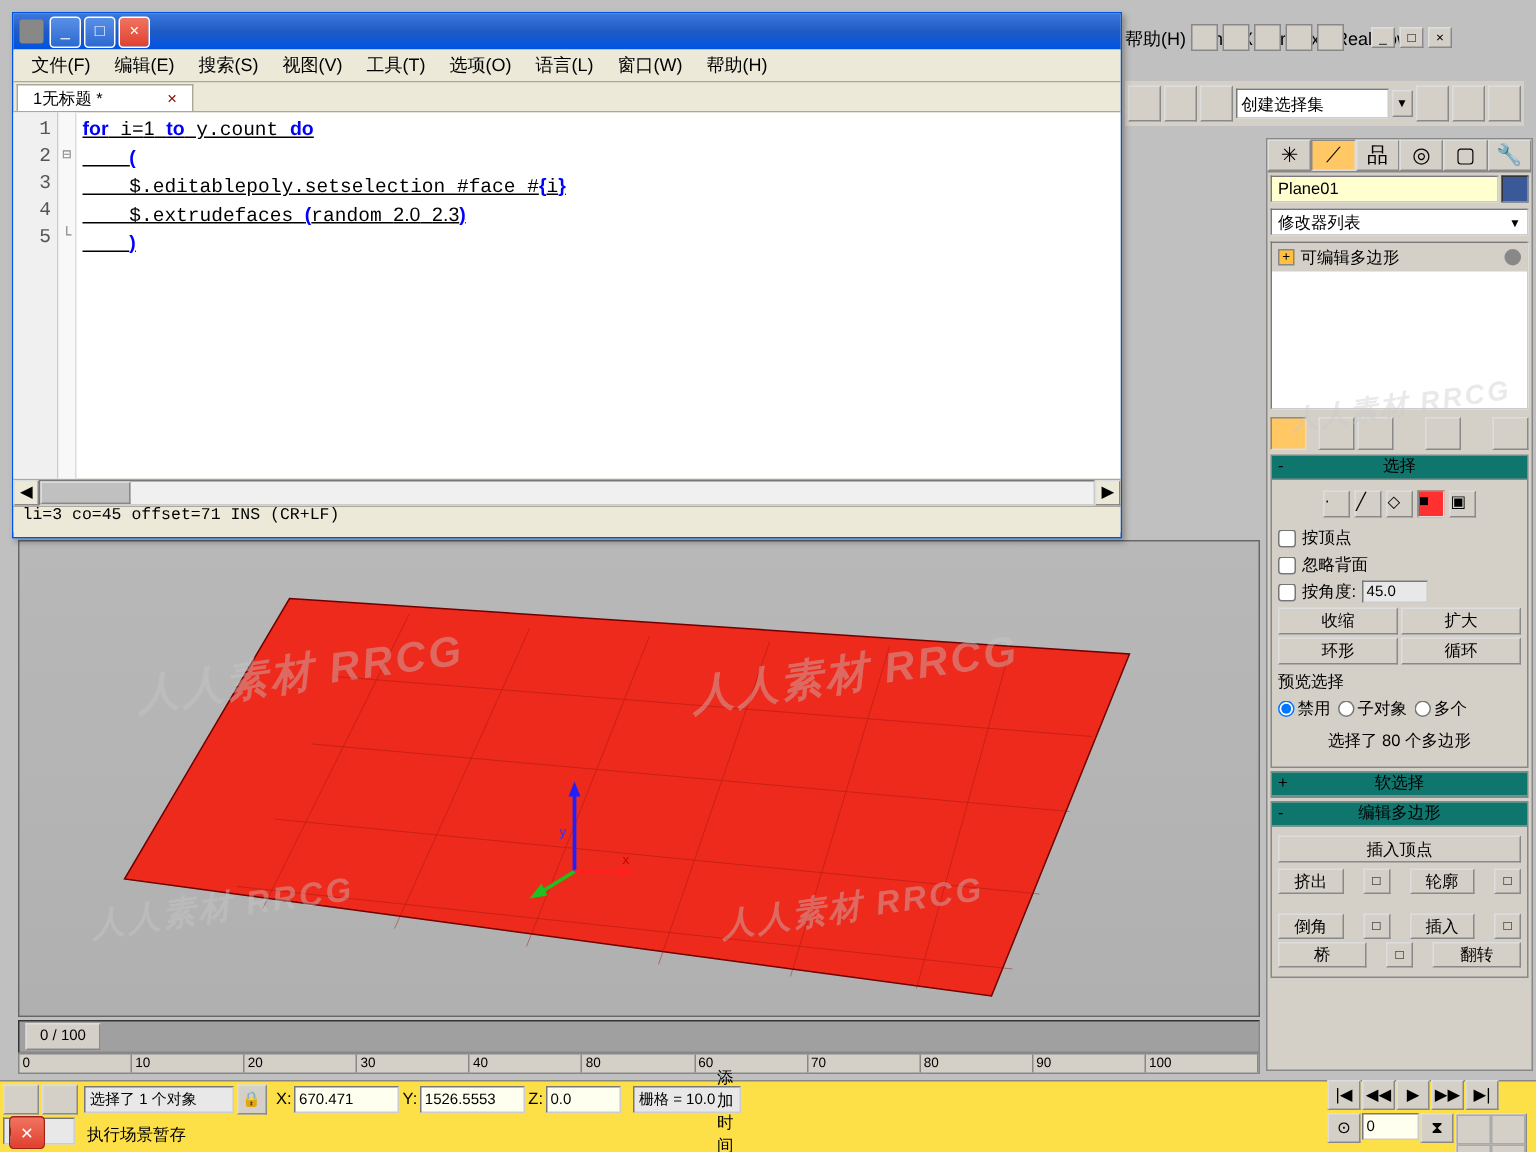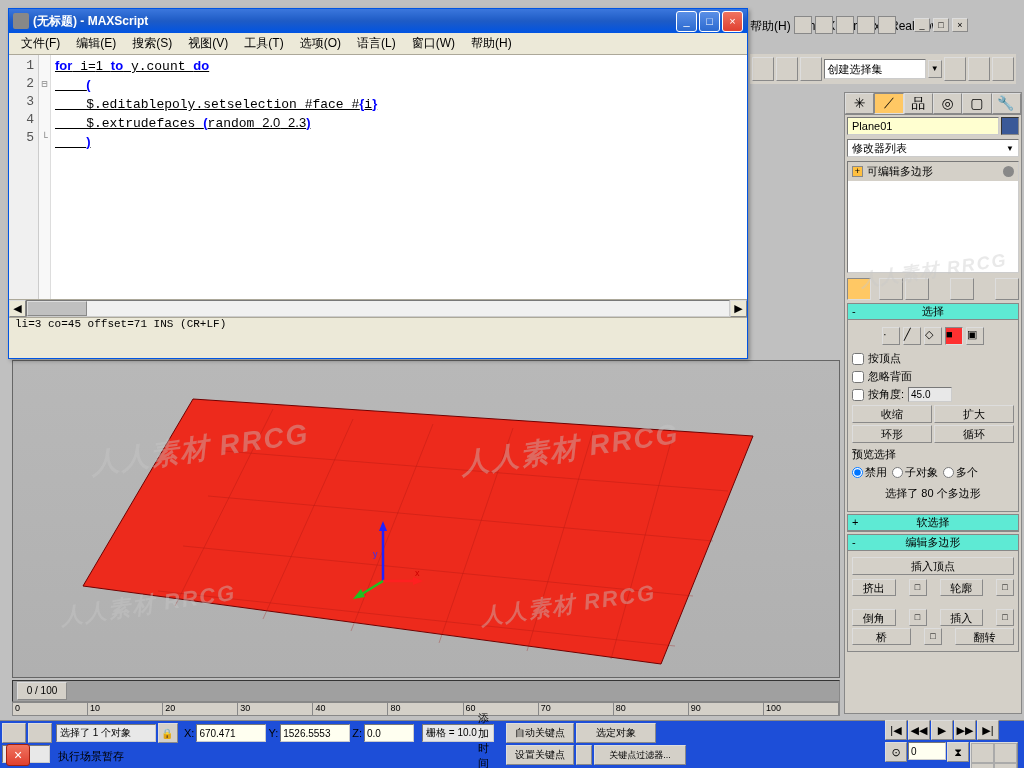--- a/index.html
+++ b/index.html
@@ -63,21 +63,21 @@
 .mod-list { margin: 2px; height: 18px; border: 1px inset #ccc; background: white; font-size: 11px; padding: 1px 4px; display: flex; align-items: center; }
 .mod-stack { margin: 2px; height: 112px; border: 1px inset #ccc; background: white; font-size: 11px; }
 .mod-item { padding: 2px 4px; background: #d4d0c8; display: flex; align-items: center; gap: 4px; }
 .mod-plus { width: 11px; height: 11px; border: 1px solid #888; background: #ffc040; font-size: 9px; text-align: center; line-height: 9px; }
 .mod-bulb { width: 11px; height: 11px; background: #888; border-radius: 50%; }
 .mini-toolbar { margin: 2px; height: 24px; display: flex; gap: 2px; align-items: center; }
 .mini-btn { width: 24px; height: 22px; border: 1px outset #ddd; background: #d4d0c8; }
 .mini-btn.on { border-style: inset; background: #ffc864; }
 
 .rollout { margin: 0 2px 2px; border: 1px solid #888; background: #d4d0c8; }
-.rollout-header { height: 16px; background: #5eead4; border-bottom: 1px solid #888; text-align: center; font-size: 11px; line-height: 15px; position: relative; }
+.rollout-header { height: 16px; background: #0f766e; border-bottom: 1px solid #888; text-align: center; font-size: 11px; line-height: 15px; position: relative; }
 .rollout-header::before { content: "-"; position: absolute; left: 4px; }
 .rollout-header.plus::before { content: "+"; }
 .rollout-body { padding: 4px; font-size: 11px; }
 .sel-icons { display: flex; gap: 3px; justify-content: center; margin: 3px 0 6px; }
 .sel-icon { width: 18px; height: 18px; border: 1px outset #ddd; background: #d4d0c8; position: relative; }
 .sel-icon.red { background: #ff3030; border-style: inset; }
 .chk-row { display: flex; align-items: center; gap: 4px; margin: 3px 0; }
 .chk-row input[type=checkbox] { width: 12px; height: 12px; }
 .spin-input { width: 44px; height: 15px; border: 1px inset #ccc; font-size: 10px; padding: 0 2px; background: #e8e8e8; }
 .btn-grid { display: grid; grid-template-columns: 1fr 1fr; gap: 2px; margin: 3px 0; }
@@ -92,21 +92,21 @@
 .edit-grid .pbtn { height: 17px; }
 .edit-grid .opt { height: 17px; border: 1px outset #ddd; background: #d4d0c8; font-size: 9px; text-align: center; line-height: 15px; }
 .edit-grid.two { grid-template-columns: 1fr 18px 1fr; }
 
 
 .timeline { position: absolute; left: 12px; top: 680px; width: 828px; height: 22px; background: #a0a0a0; border: 1px inset #888; display: flex; align-items: center; }
 .time-slider { width: 50px; height: 18px; background: #d4d0c8; border: 1px outset #ddd; margin-left: 4px; text-align: center; font-size: 10px; line-height: 16px; }
 .time-ruler { position: absolute; left: 12px; top: 702px; width: 828px; height: 14px; background: #d4d0c8; border: 1px solid #888; font-size: 9px; display: flex; }
 .time-tick { flex: 1; border-right: 1px solid #888; text-align: left; padding-left: 2px; }
 
-.bottom-bar { position: absolute; left: 0; right: 0; bottom: 0; height: 48px; background: #1d4ed8; border-top: 1px solid #888; display: flex; align-items: flex-start; padding: 2px; gap: 2px; font-size: 11px; }
+.bottom-bar { position: absolute; left: 0; right: 0; bottom: 0; height: 48px; background: #fde047; border-top: 1px solid #888; display: flex; align-items: flex-start; padding: 2px; gap: 2px; font-size: 11px; }
 .bb-section { display: flex; flex-direction: column; gap: 2px; }
 .bb-row { display: flex; align-items: center; gap: 2px; }
 .bb-btn { height: 20px; border: 1px outset #ddd; background: #d4d0c8; font-size: 10px; padding: 0 4px; display: flex; align-items: center; justify-content: center; }
 .bb-field { height: 18px; border: 1px inset #ccc; background: #e8e8e8; font-size: 10px; padding: 0 3px; display: flex; align-items: center; }
 .coord-input { width: 70px; height: 18px; border: 1px inset #ccc; background: #fffff0; font-size: 10px; padding: 0 2px; }
 .prompt-line { position: absolute; left: 58px; bottom: 4px; width: 400px; height: 16px; font-size: 11px; display: flex; align-items: center; }
 
 .watermark { position: absolute; color: rgba(200,200,200,0.4); font-size: 28px; font-weight: bold; font-style: italic; pointer-events: none; transform: rotate(-8deg); letter-spacing: 2px; }
 
 
@@ -327,31 +327,20 @@
         <div class="bb-btn" style="width:20px">🔒</div>
         <span style="margin-left:4px">X:</span>
           <input class="coord-input" value="670.471" style="">
         <span>Y:</span>
           <input class="coord-input" value="1526.5553" style="">
         <span>Z:</span>
           <input class="coord-input" style="width: 50px;" value="0.0">
         <div class="bb-field" style="width:72px;margin-left:6px">栅格 = 10.0</div>
       </div>
     </div>
-    <div class="bb-section" style="margin-left:10px">
-      <div class="bb-row">
-        <div class="bb-btn" style="width:68px">自动关键点</div>
-        <div class="bb-btn" style="width:80px">选定对象</div>
-      </div>
-      <div class="bb-row">
-        <div class="bb-btn" style="width:68px">设置关键点</div>
-        <div class="bb-btn" style="width:16px"></div>
-        <div class="bb-btn" style="width:92px;font-size:9px">关键点过滤器...</div>
-      </div>
-    </div>
   </div>
   <div class="prompt-line">
     <span>执行场景暂存</span>
     <span style="position:absolute;left:420px">添加时间标记</span>
   </div>
 
   <div class="play-ctrl">
     <div class="play-row">
       <div class="play-btn">|◀</div>
       <div class="play-btn">◀◀</div>
@@ -380,38 +369,43 @@
   <div class="watermark" style="top:430px;left:460px">人人素材 RRCG</div>
   <div class="watermark" style="top:590px;left:60px;font-size:22px">人人素材 RRCG</div>
   <div class="watermark" style="top:590px;left:480px;font-size:22px">人人素材 RRCG</div>
   <div class="watermark" style="top:258px;left:860px;font-size:18px">人人素材 RRCG</div>
   <div class="watermark" style="top:20px;left:640px;font-size:14px;transform:none;font-style:normal;color:rgba(180,180,200,0.4)">www.rrcg.cn</div>
 </div>
 
 <div class="maxscript-window">
   <div class="titlebar">
     <div class="titlebar-icon"></div>
-    <div class="titlebar-text">(无标题) - MAXScript</div>
     <div class="titlebar-buttons">
       <div class="titlebar-btn">_</div>
       <div class="titlebar-btn">□</div>
       <div class="titlebar-btn close">×</div>
     </div>
   </div>
   <div class="menubar">
     <div class="menu-item">文件(F)</div>
     <div class="menu-item">编辑(E)</div>
     <div class="menu-item">搜索(S)</div>
     <div class="menu-item">视图(V)</div>
     <div class="menu-item">工具(T)</div>
     <div class="menu-item">选项(O)</div>
     <div class="menu-item">语言(L)</div>
     <div class="menu-item">窗口(W)</div>
     <div class="menu-item">帮助(H)</div>
   </div>
+  <div class="tab-bar">
+    <div class="script-tab">
+      <span>1无标题 *</span>
+      <span class="tab-close">×</span>
+    </div>
+  </div>
   <div class="code-area">
     <div class="line-numbers">1<br>2<br>3<br>4<br>5</div>
     <div class="fold-col"><br>⊟<br><br><br>└</div>
     <div class="code-content"><span class="kw">for</span> i=<span class="num">1</span> <span class="kw">to</span> y.count <span class="kw">do</span>
     <span class="kw">(</span>
     $.editablepoly.setselection #face #<span class="kw">{</span>i<span class="kw">}</span>
     $.extrudefaces <span class="kw">(</span>random <span class="num">2.0</span> <span class="num">2.3</span><span class="kw">)</span>
     <span class="kw">)</span></div>
   </div>
   <div class="scroll-h">

